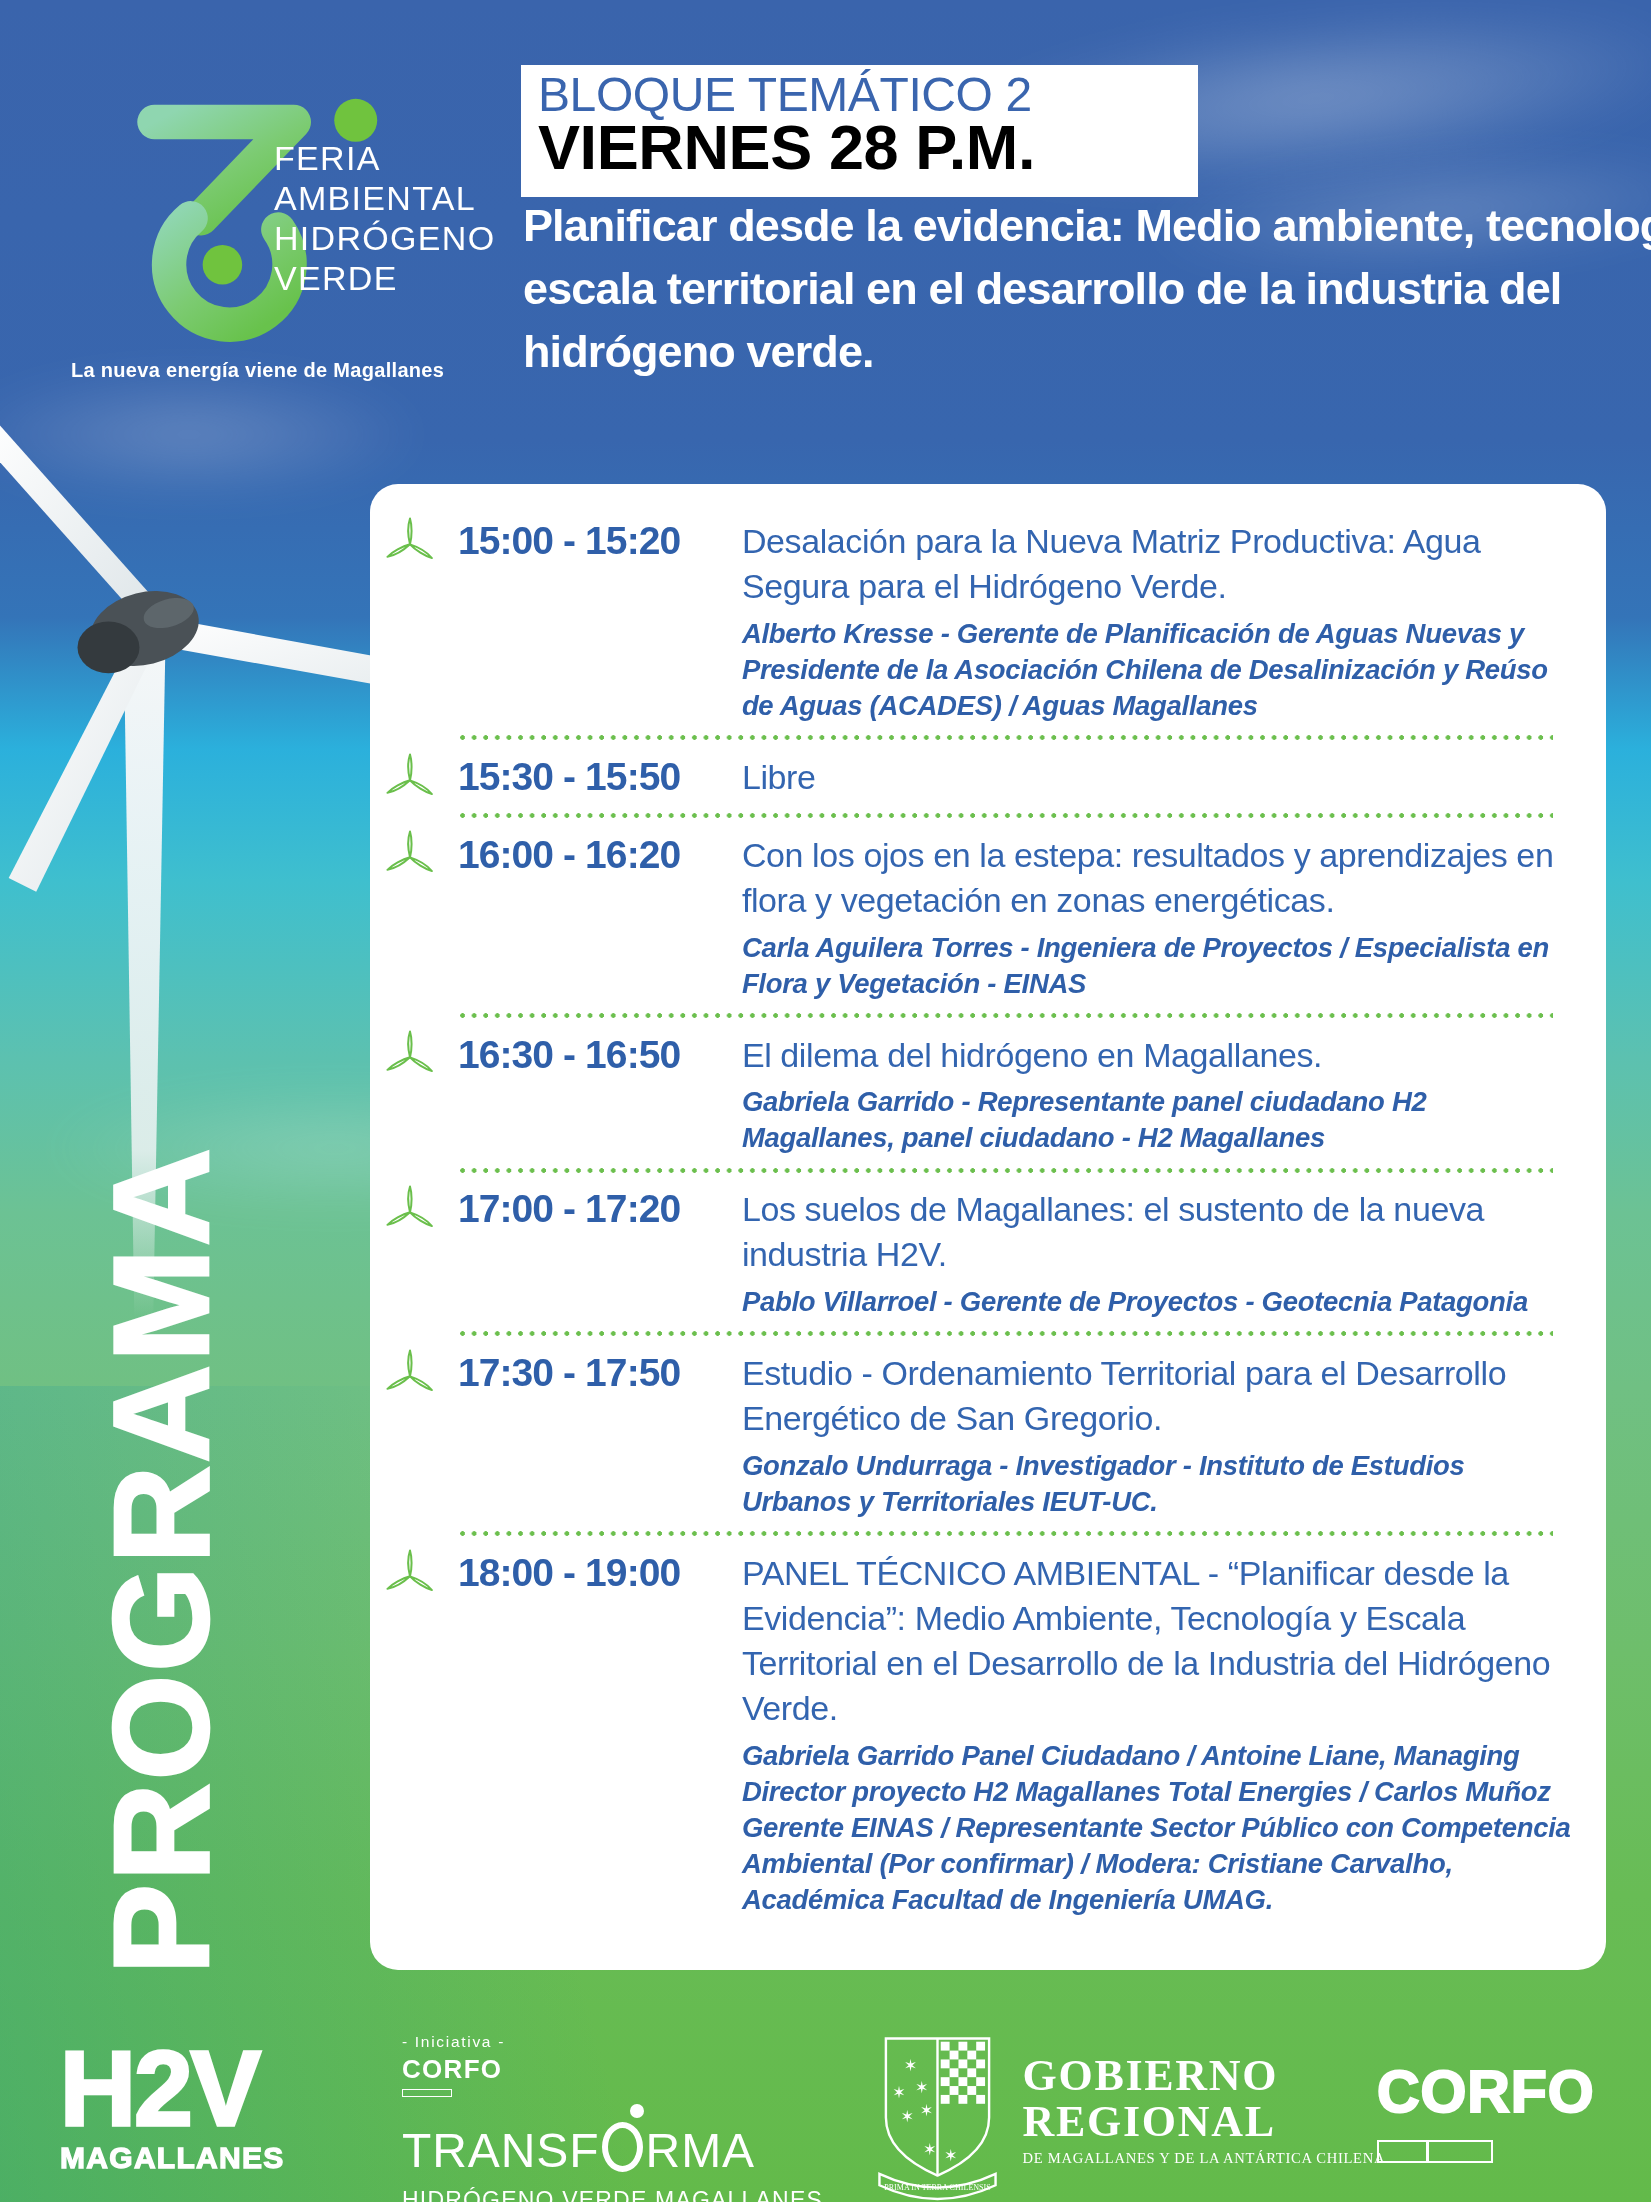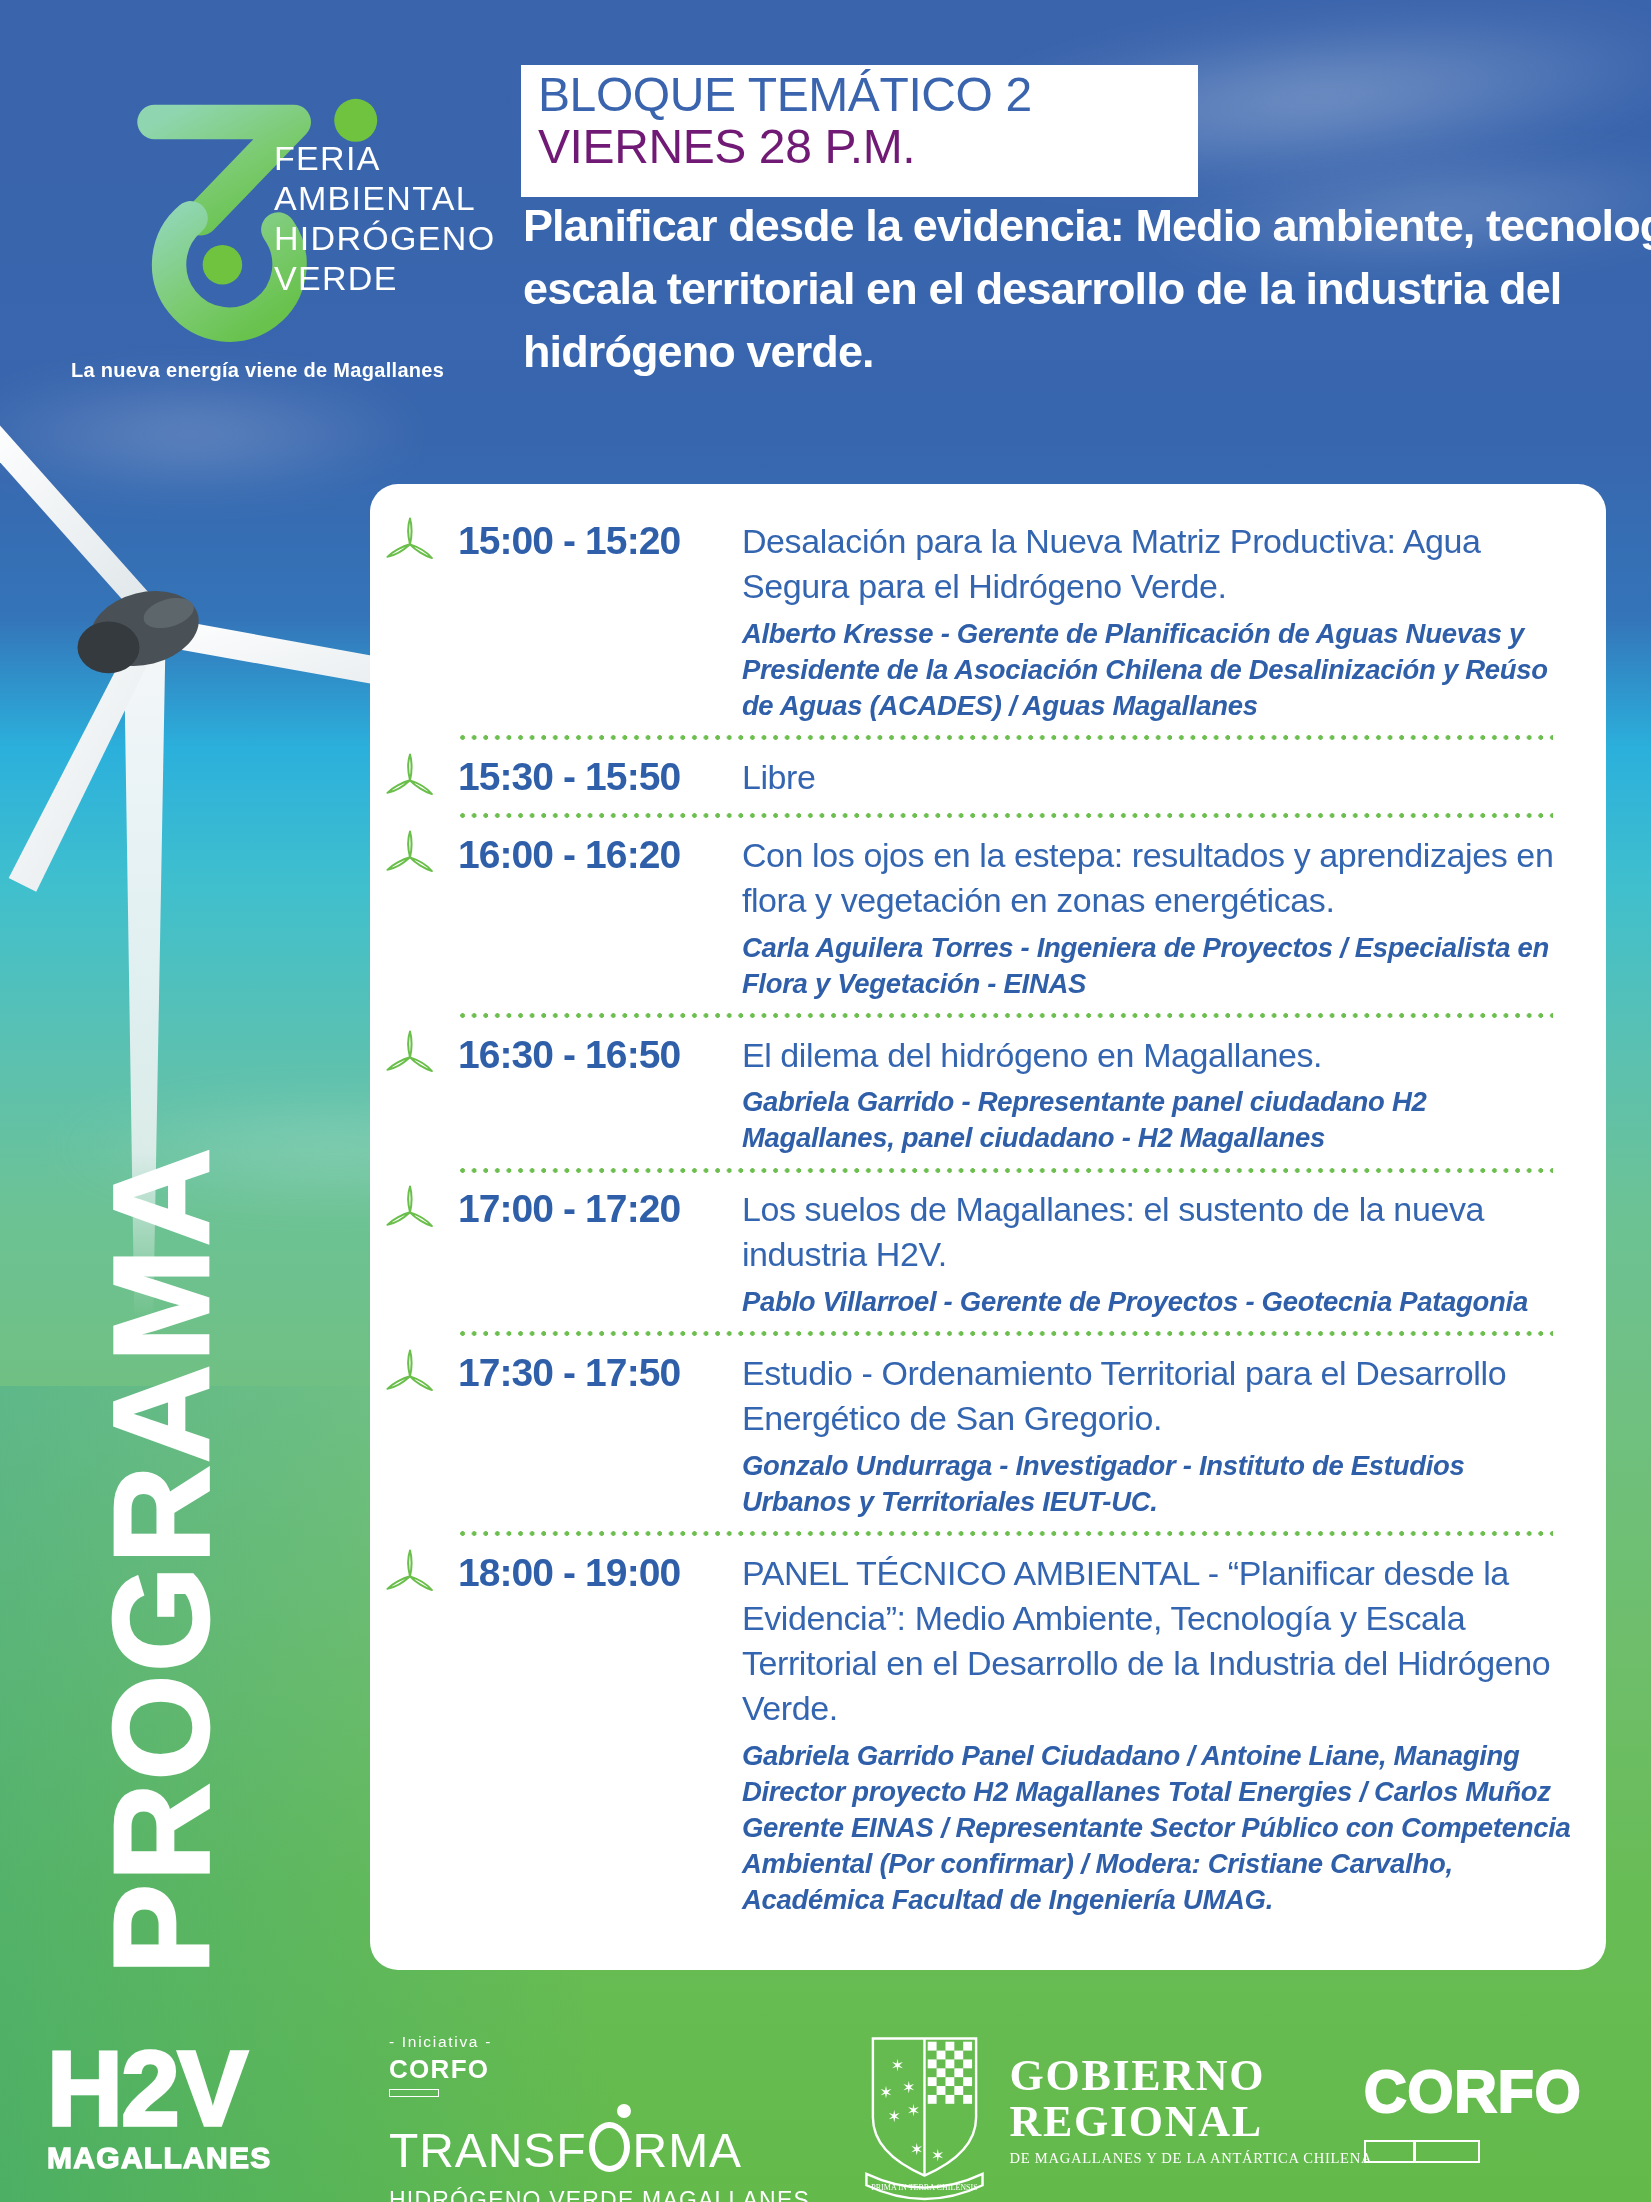--- a/index.html
+++ b/index.html
@@ -20,41 +20,41 @@
 
   
   .brand{position:absolute;left:0;top:0;z-index:3}
   .logo3{position:absolute;left:53px;top:36px}
   .brand-lines{position:absolute;left:274px;top:138px;color:#fff;font-size:34px;line-height:40px;letter-spacing:1.3px;font-weight:400}
   .tagline{position:absolute;left:71px;top:359px;color:#fff;font-size:20px;font-weight:700;letter-spacing:0.3px;white-space:nowrap}
 
   
   .hdr-box{position:absolute;left:521px;top:65px;width:677px;height:132px;background:#fff;z-index:3;padding:4.3px 0 0 17px;box-sizing:border-box}
   .hdr-line1{color:#3A65AE;font-size:48px;line-height:52px;font-weight:400;letter-spacing:-0.4px}
-  .hdr-line2{color:#701a75;font-size:48px;line-height:52px;font-weight:400;letter-spacing:-0.4px}
+  .hdr-line2{color:#000000;font-size:63px;line-height:52px;font-weight:700;letter-spacing:-0.4px}
   .hdr-desc{position:absolute;left:523px;top:194px;width:1222px;color:#fff;font-size:45px;line-height:63px;font-weight:700;letter-spacing:-0.9px;z-index:3}
 
   
   .programa{position:absolute;left:161px;top:1560px;transform:translate(-50%,-50%) rotate(-90deg);
     color:#fff;font-size:136px;font-weight:700;letter-spacing:2.6px;white-space:nowrap;z-index:2;
     -webkit-text-stroke:2.6px #fff}
 
   
   .card{position:absolute;left:370px;top:484px;width:1236px;height:1486px;background:#fff;border-radius:28px;
     z-index:3;box-sizing:border-box;padding:22.4px 29px 15.5px 13.8px;overflow:hidden}
   .row{display:flex;align-items:flex-start;padding:9.5px 0}
   .wt-icon{flex:none;width:50px;height:50px;margin:0 22.4px 0 1.7px}
   .time{flex:none;width:284px;padding-top:3.4px;color:#2F5FA9;font-size:39px;font-weight:700;letter-spacing:-0.9px;white-space:nowrap}
   .tt{flex:1;padding-top:3.4px;min-width:0}
   .title{color:#3365B0;font-size:34px;line-height:45px;font-weight:400;letter-spacing:-0.4px}
   .speaker{color:#2F5FA9;font-size:27.5px;line-height:36px;font-weight:700;font-style:italic;margin-top:6.9px;letter-spacing:-0.3px}
   .sep{height:5.2px;margin:1.7px 24px 1.7px 76px;background-image:radial-gradient(circle at 2.6px 2.6px,#6CBF4E 2.1px,rgba(0,0,0,0) 2.7px);background-size:11.6px 5.2px;background-repeat:repeat-x}
 
   
-  .footer{position:absolute;left:0;top:2005px;width:1376px;height:198px;z-index:4;color:#fff}
+  .footer{position:absolute;left:13px;top:2005px;width:1376px;height:198px;z-index:4;color:#fff}
   .h2v{position:absolute;left:47px;top:41px}
   .h2v-big{font-size:105px;line-height:86px;font-weight:700;letter-spacing:-1.7px;-webkit-text-stroke:3.4px #fff}
   .h2v-small{font-size:30px;font-weight:700;letter-spacing:1.3px;-webkit-text-stroke:1.3px #fff;margin-top:8.6px}
   .transforma{position:absolute;left:389px;top:27.5px}
   .tf-ini{font-size:15.5px;letter-spacing:1.7px;font-weight:400}
   .tf-corfo{font-size:26px;font-weight:700;letter-spacing:1.3px;margin-top:3.4px}
   .tf-bar{width:48px;height:6px;border:1.7px solid #fff;margin-top:4.3px}
   .tf-name{font-size:48px;font-weight:400;letter-spacing:0.9px;margin-top:25px;white-space:nowrap}
   .tf-o{display:inline-block;width:29px;height:38px;border:6.9px solid #fff;border-radius:50%;vertical-align:-5.2px;margin:0 2.6px;position:relative}
   .tf-o::after{content:"";position:absolute;width:13.8px;height:13.8px;border-radius:50%;background:#fff;top:-24px;right:-6.9px}

